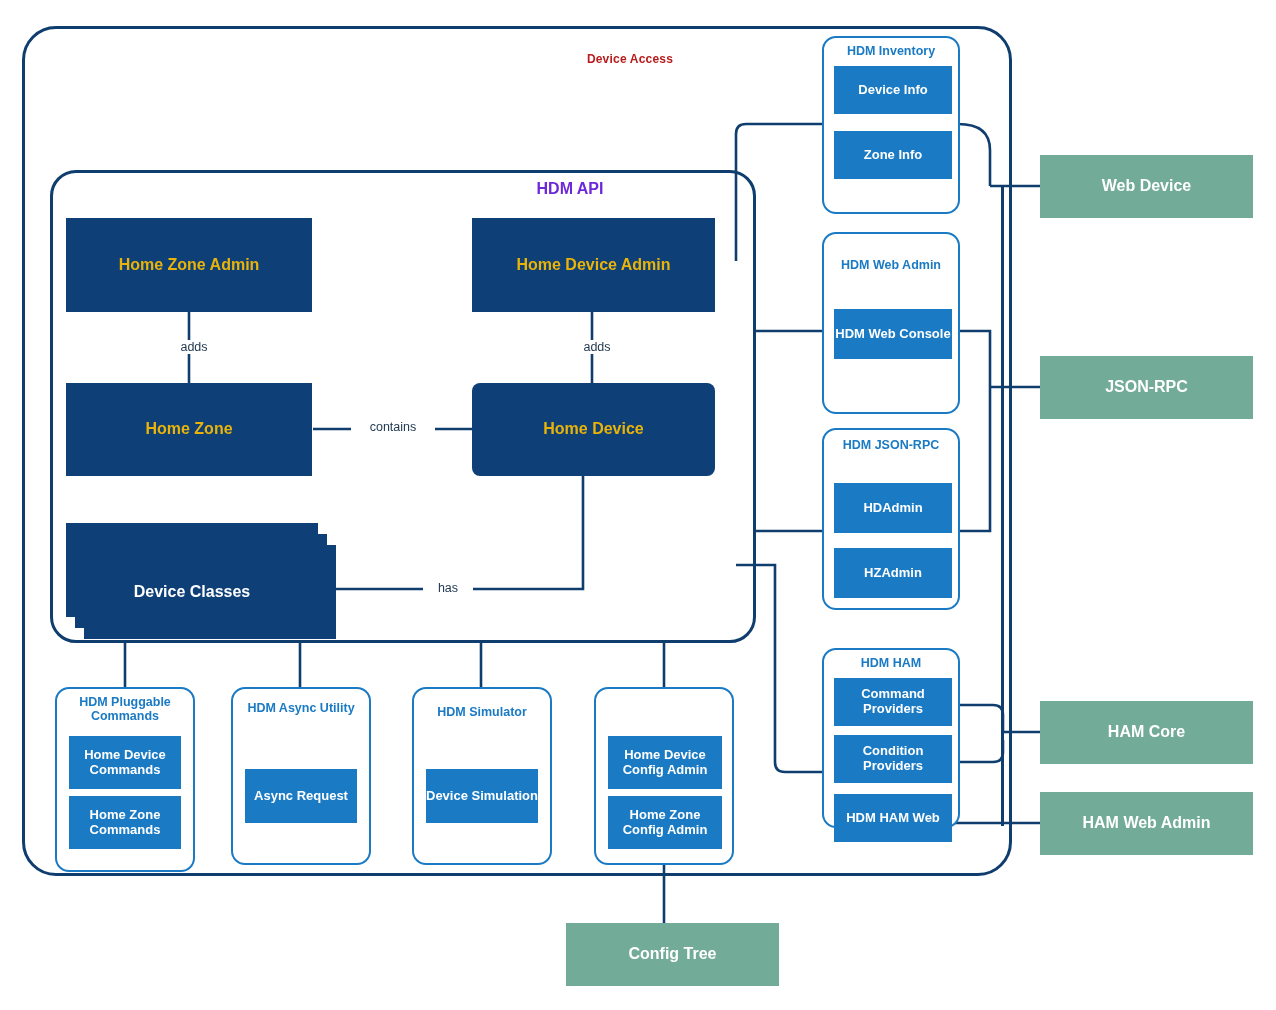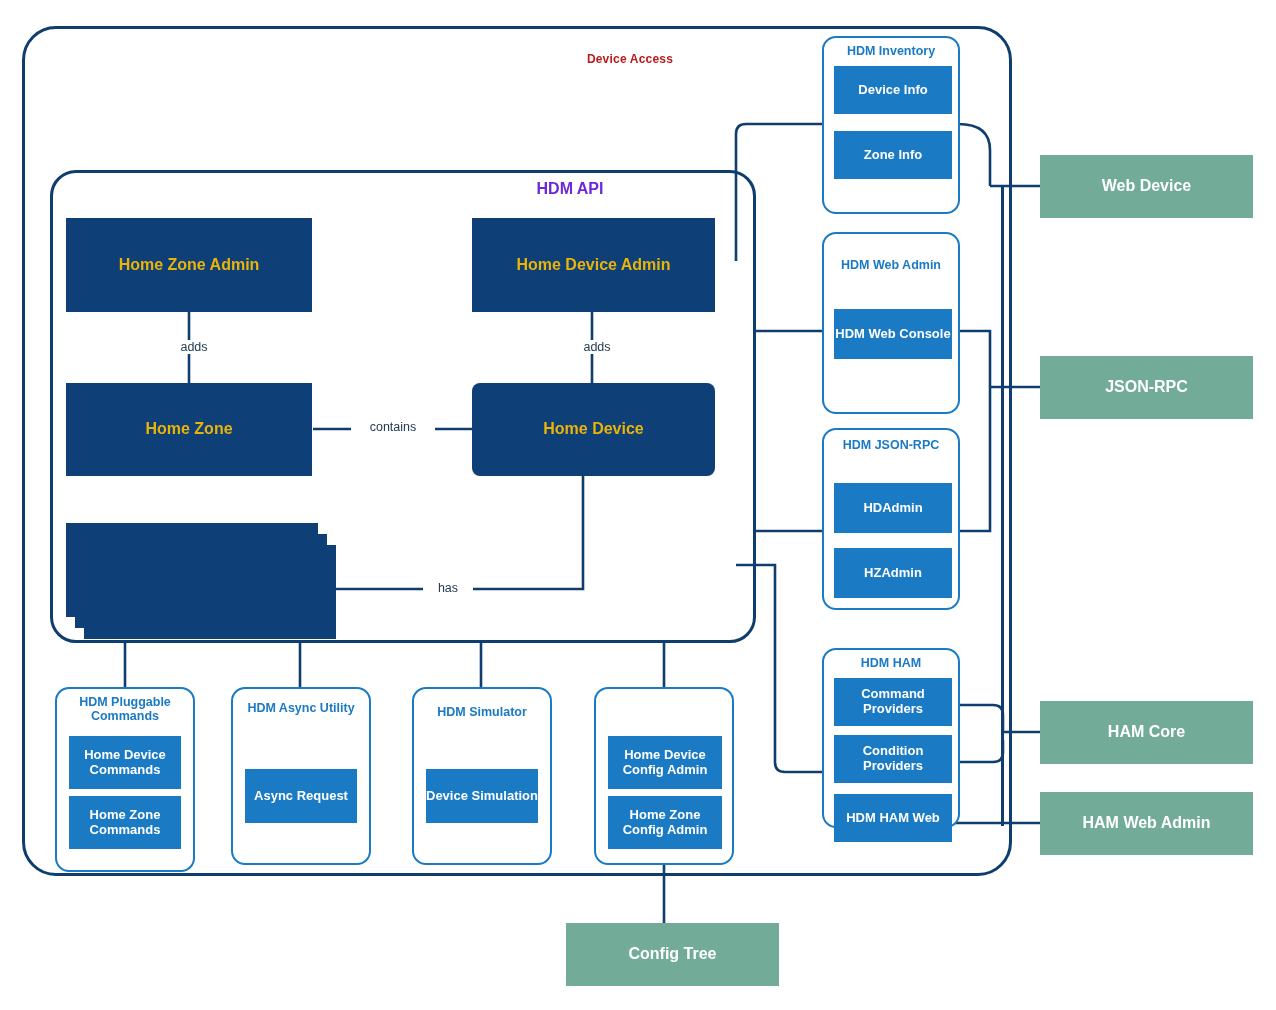--- a/index.html
+++ b/index.html
@@ -141,20 +141,21 @@
   <div class="abs navy-box" style="left:472px;top:218px;width:243px;height:94px;">Home Device Admin</div>
 
   <div class="abs navy-box" style="left:66px;top:383px;width:246px;height:93px;">Home Zone</div>
 
   <div class="abs navy-box" style="left:472px;top:383px;width:243px;height:93px;border-radius:8px;">Home Device</div>
 
   <div class="stack-wrap" style="left:66px;top:523px;width:270px;height:115px;">
     <div class="stack-layer" style="left:0px;top:0px;width:252px;height:94px;"></div>
     <div class="stack-layer" style="left:9px;top:11px;width:252px;height:94px;"></div>
     <div class="stack-layer" style="left:18px;top:22px;width:252px;height:94px;"></div>
+    <div class="abs" style="left:0px;top:22px;width:252px;height:94px;display:flex;align-items:center;justify-content:center;color:#ffffff;font-size:16px;font-weight:bold;">Device Classes</div>
   </div>
 
   <div class="edge-label" style="left:162px;top:340px;width:56px;">adds</div>
   <div class="edge-label" style="left:565px;top:340px;width:56px;">adds</div>
   <div class="edge-label" style="left:351px;top:420px;width:76px;">contains</div>
   <div class="edge-label" style="left:423px;top:581px;width:42px;">has</div>
 
   <div class="abs blue-panel" style="left:55px;top:687px;width:140px;height:185px;">
     <div class="blue-panel-title" style="top:6px;">HDM Pluggable Commands</div>
     <div class="blue-box" style="left:12px;top:47px;width:112px;height:53px;">Home Device Commands</div>

